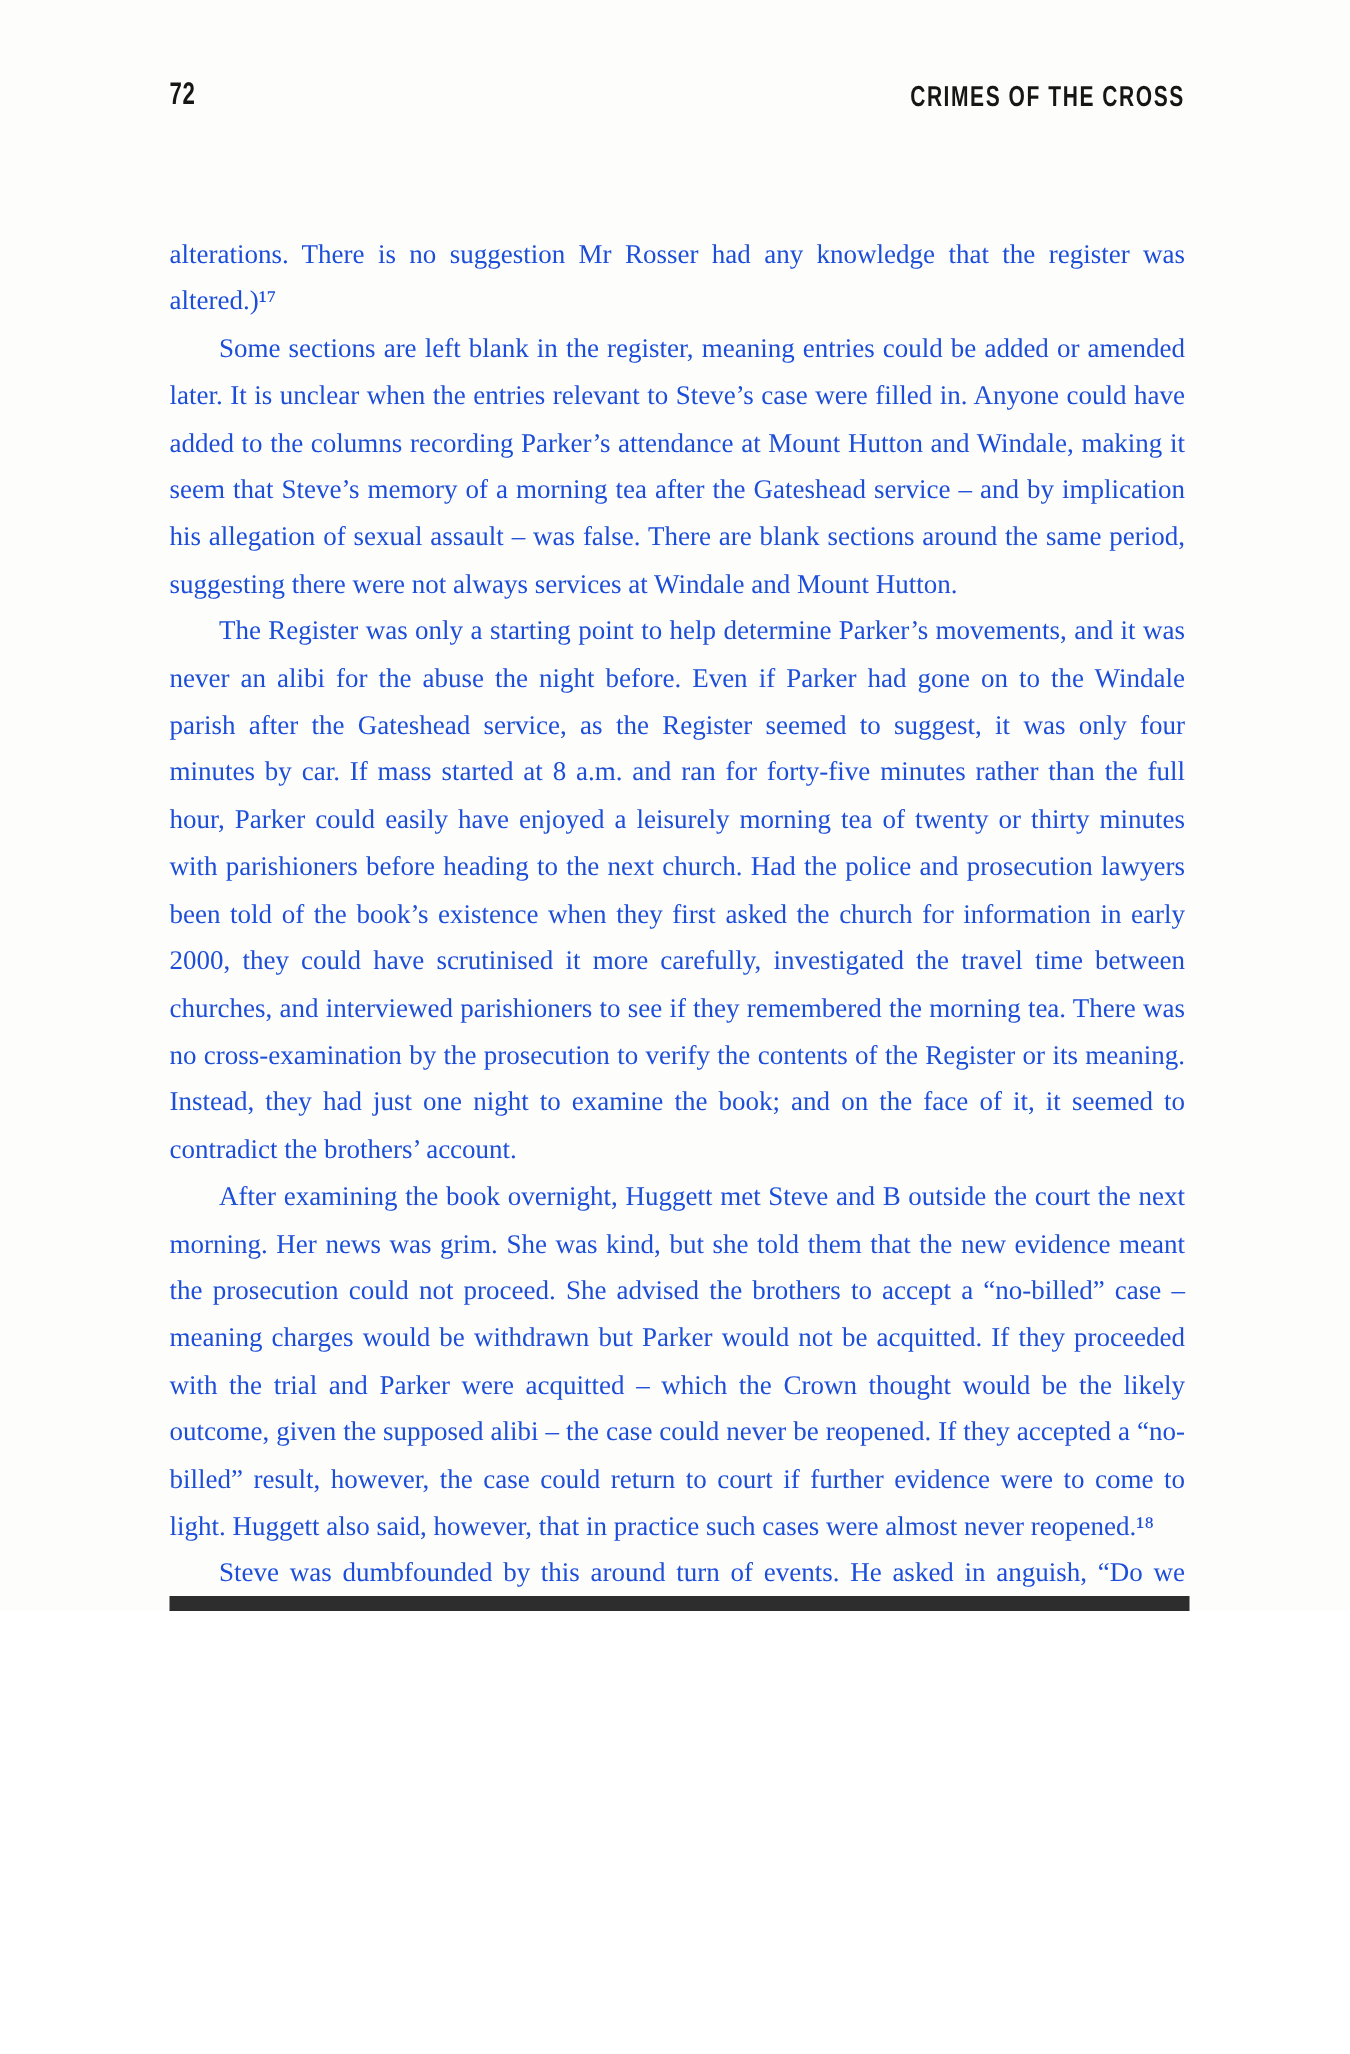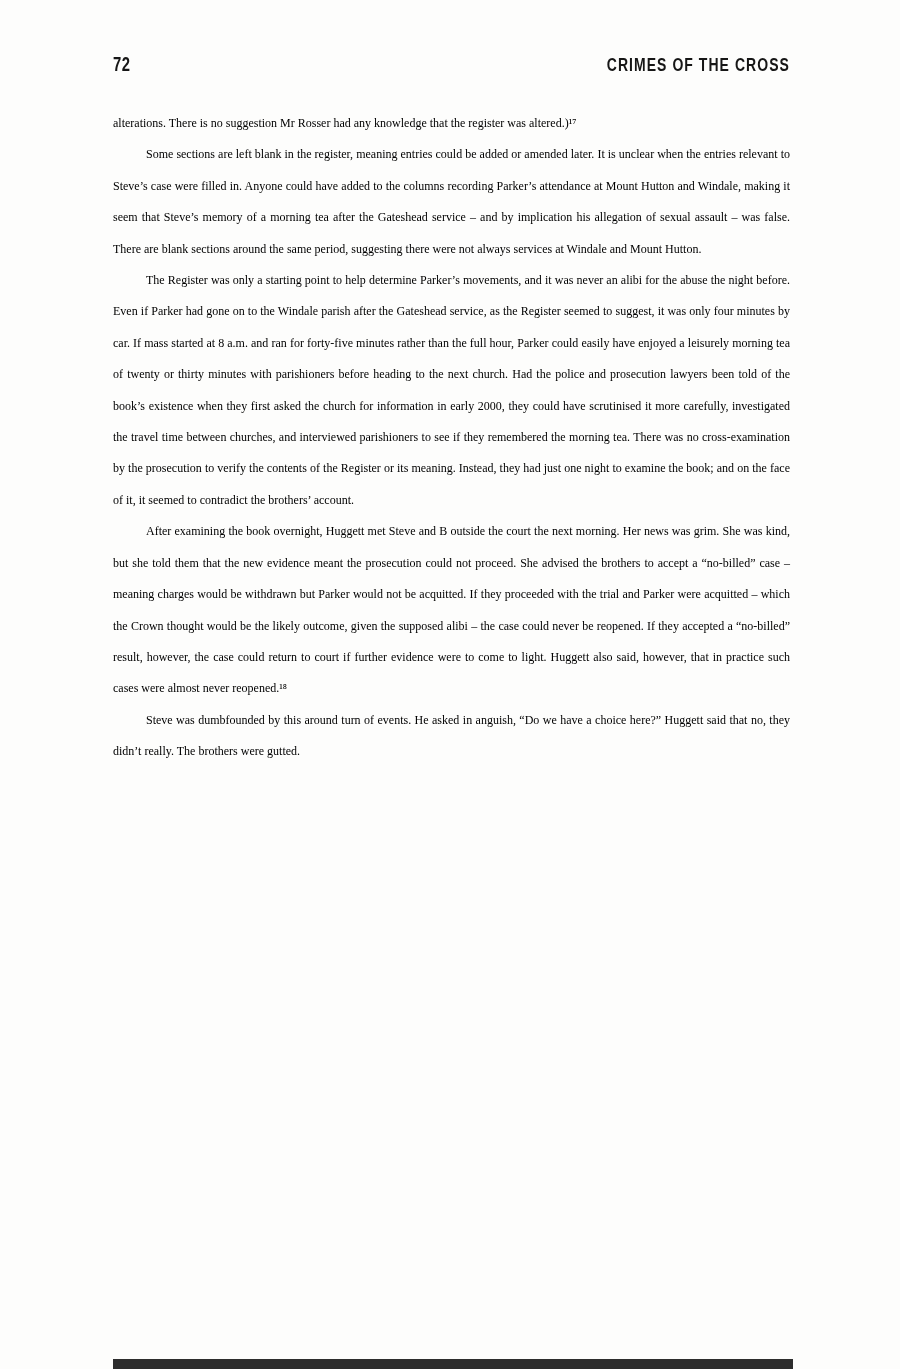--- a/index.html
+++ b/index.html
@@ -3,21 +3,21 @@
 <meta charset="utf-8">
 <style>
   html, body {
     margin: 0;
     padding: 0;
     background: #ffffff;
   }
   .page {
     position: relative;
     width: 900px;
-    height: 1369px;
+    height: 1074px;
     background: #fdfdfc;
     overflow: hidden;
     font-family: "Liberation Serif", "DejaVu Serif", serif;
   }
   .running-header {
     display: flex;
     justify-content: space-between;
     align-items: flex-end;
     padding: 52px 110px 0 113px;
     color: #161616;
@@ -33,24 +33,24 @@
     display: inline-block;
   }
   .running-title {
     font-size: 17.5px;
     letter-spacing: 1.3px;
     transform: scale(0.8, 1.1);
     transform-origin: right bottom;
     display: inline-block;
   }
   .body-text {
-    margin: 32px 110px 0 113px;
-    font-size: 12px;
+    margin: 78px 110px 0 113px;
+    font-size: 18px;
     line-height: 31.4px;
-    color: #000000;
+    color: #1d4ed8;
     text-align: justify;
     hyphens: auto;
     -webkit-hyphens: auto;
   }
   .para {
     margin: 0;
     text-indent: 33px;
   }
   .para.no-indent {
     text-indent: 0;

